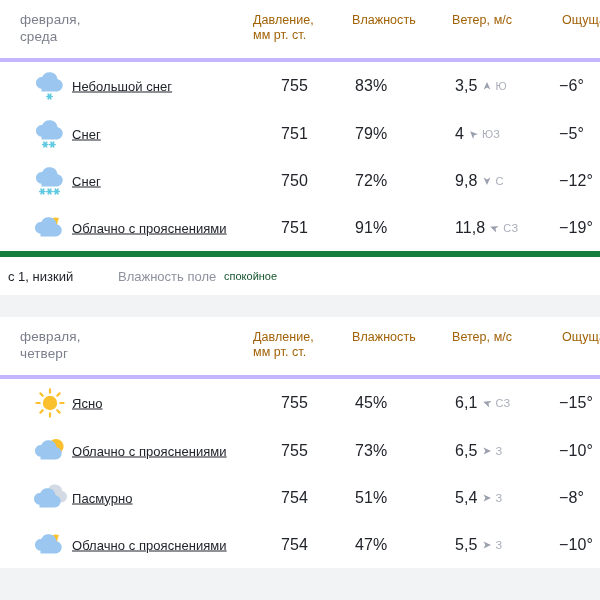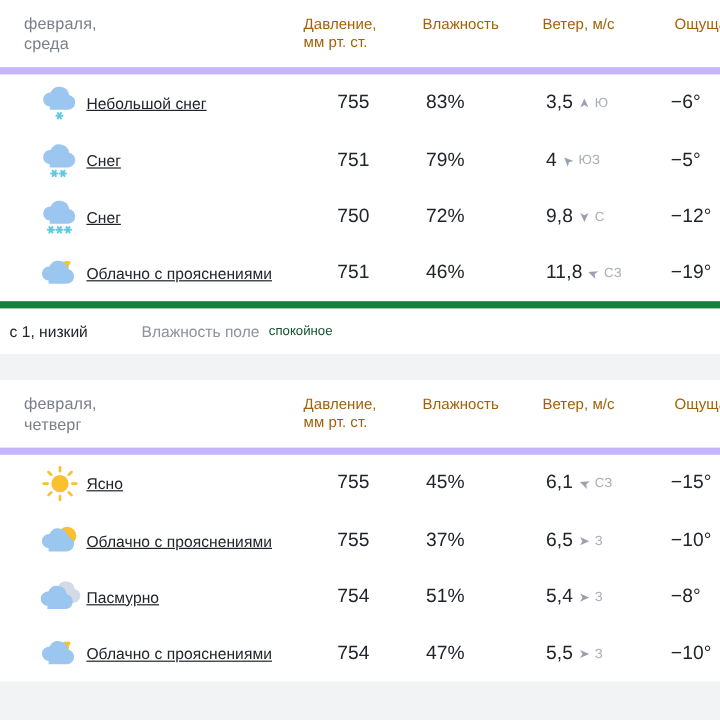--- a/index.html
+++ b/index.html
@@ -12,21 +12,21 @@
     -webkit-font-smoothing: antialiased;
   }
   .page { width: 600px; height: 600px; position: relative; background: #f2f3f5; }
 
   .card { background: #ffffff; width: 600px; }
 
   
   .day-head {
     position: relative;
     height: 62px;
-    border-bottom: 6px solid #c4b5fd;
+    border-bottom: 4px solid #c4b5fd;
     background: #fff;
     padding-left: 32px;
   }
   .day-date {
     position: absolute; left: 20px; top: 11px;
     font-size: 13.5px; line-height: 17px;
     color: #7b7f8c;
     letter-spacing: .1px;
   }
   .day-date .l2 { display: block; }
@@ -227,21 +227,21 @@
         </div>
         <div class="row">
           <div class="cond-icon ico">
             <svg width="40" height="40" viewBox="0 0 40 40">
               <path d="M30.6 10.4a7.4 7.4 0 1 0 1.3 12.2 8.6 8.6 0 0 1-1.3-12.2z" fill="#f9c22e" transform="translate(-1.5,0)"></path>
               <path d="M11.5 26.5h15.2a6.2 6.2 0 0 0 .9-12.3 8.1 8.1 0 0 0-15.4-2.2 5.9 5.9 0 0 0-.7 11.8z" fill="#9ac6f0" transform="translate(-1,2)"></path>
             </svg>
           </div>
           <div class="cond-text">Облачно с прояснениями</div>
           <div class="val v-press">751</div>
-          <div class="val v-hum">46%</div>
+          <div class="val v-hum">91%</div>
           <div class="val v-wind"><span class="wind-wrap">
               <span class="ws">11,8</span>
               <span class="wind-arrow">
                 <svg width="10" height="10" viewBox="0 0 10 10" style="transform:rotate(290deg)">
     <path d="M5 1 L8.4 8.6 L5 6.6 L1.6 8.6 Z" fill="#9aa0ae"></path>
                 </svg>
               </span>
               <span class="wind-dir">СЗ</span>
             </span></div>
           <div class="val v-feel">−19°</div>
@@ -304,21 +304,21 @@
         </div>
         <div class="row">
           <div class="cond-icon ico">
             <svg width="40" height="40" viewBox="0 0 40 40">
               <circle cx="26" cy="15.5" r="7.6" fill="#f9c02e"></circle>
               <path d="M11.5 26.5h15.2a6.2 6.2 0 0 0 .9-12.3 8.1 8.1 0 0 0-15.4-2.2 5.9 5.9 0 0 0-.7 11.8z" fill="#9ac6f0" transform="translate(-1,2)"></path>
             </svg>
           </div>
           <div class="cond-text">Облачно с прояснениями</div>
           <div class="val v-press">755</div>
-          <div class="val v-hum">37%</div>
+          <div class="val v-hum">73%</div>
           <div class="val v-wind"><span class="wind-wrap">
               <span class="ws">6,5</span>
               <span class="wind-arrow">
                 <svg width="10" height="10" viewBox="0 0 10 10" style="transform:rotate(90deg)">
     <path d="M5 1 L8.4 8.6 L5 6.6 L1.6 8.6 Z" fill="#9aa0ae"></path>
                 </svg>
               </span>
               <span class="wind-dir">З</span>
             </span></div>
           <div class="val v-feel">−10°</div>

